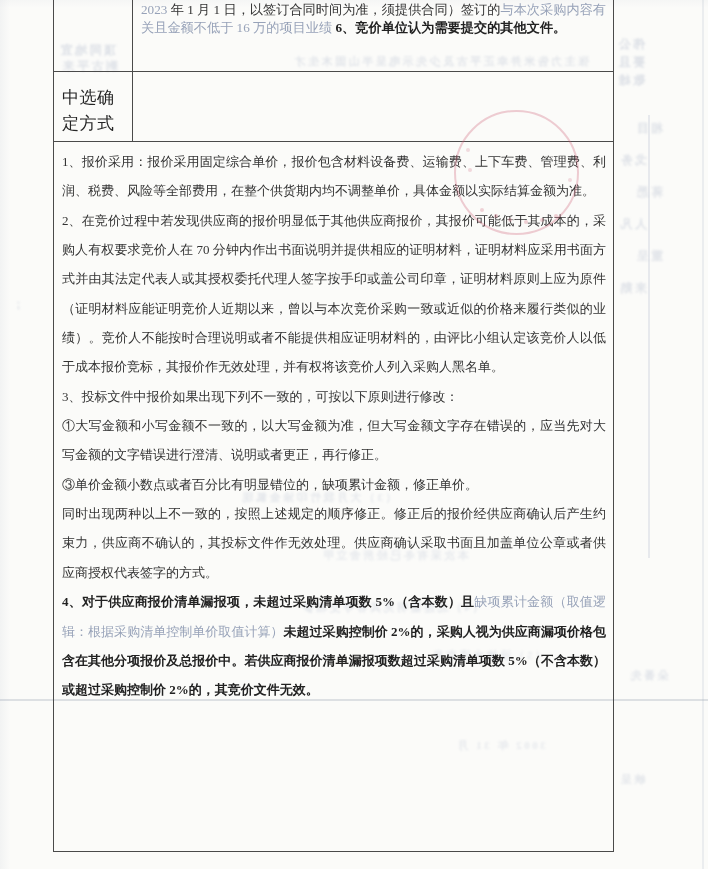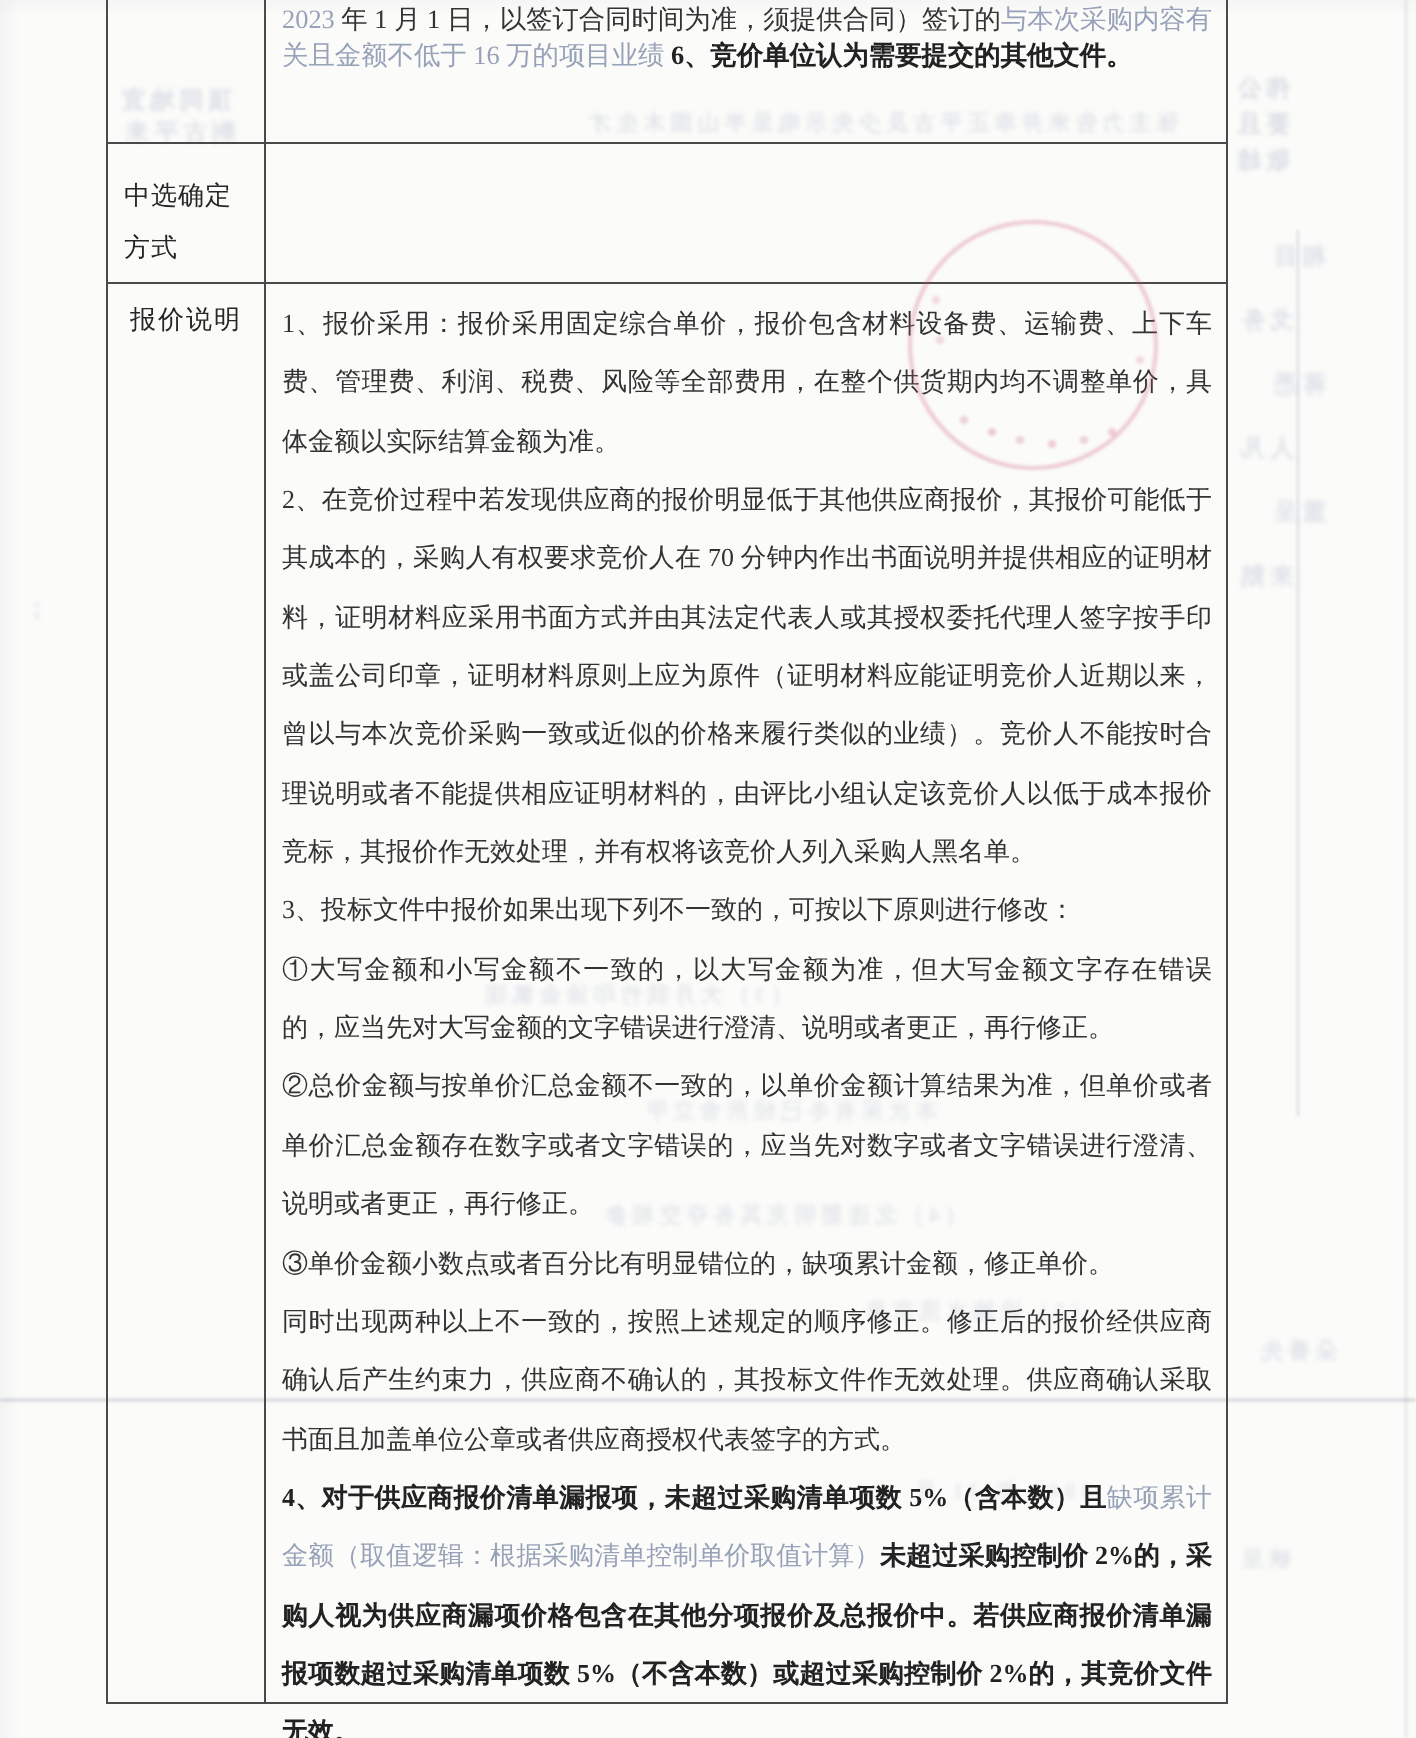--- a/index.html
+++ b/index.html
@@ -36,21 +36,21 @@
       -14px -60px 0 rgba(206,92,116,.2),88px -30px 0 rgba(206,92,116,.2);}
   
   .doc-table{position:absolute;left:53px;top:-3px;width:559px;z-index:2;
     border:1.5px solid #4a4a4a;border-top:none;background:transparent;}
   .row{display:flex;}
   .row + .row{border-top:1.5px solid #4a4a4a;}
   .row1{height:74px;}
   .row2{height:69px;}
   .row3{height:709px;}
   .label-cell{width:78px;flex:0 0 78px;border-right:1.5px solid #4a4a4a;
-    font-size:13px;color:#262626;letter-spacing:.5px;}
+    font-size:17px;color:#262626;letter-spacing:.5px;}
   .content-cell{flex:1;padding:0 7px 0 8px;text-align:justify;}
   .row2 .label-text{width:66px;margin:13px 0 0 8px;line-height:26px;}
   .row3 .label-text{margin-top:9px;text-align:center;letter-spacing:1px;}
   .row1 .content-cell{padding-top:4px;font-size:13.2px;line-height:17.6px;}
   .row2 .content-cell{padding-top:3px;font-size:13px;line-height:17.3px;}
   .row3 .content-cell{padding-top:5px;font-size:13px;line-height:29.35px;}
   .content-cell p{margin:0;}
   .indent{text-indent:1em;}
   .hl{color:#97a2b8;font-weight:400;}       
   .bk{color:#222;font-weight:700;}          
@@ -99,28 +99,24 @@
     </div>
   </div>
 
   <div class="row row2">
     <div class="label-cell">
       <div class="label-text">中选确定方式</div>
     </div>
   </div>
 
   <div class="row row3">
-    <div class="label-cell">
-      <div class="label-text">报价说明</div>
-    </div>
     <div class="content-cell">
       <p class="rg">1、报价采用：报价采用固定综合单价，报价包含材料设备费、运输费、上下车费、管理费、利润、税费、风险等全部费用，在整个供货期内均不调整单价，具体金额以实际结算金额为准。</p>
       <p class="rg">2、在竞价过程中若发现供应商的报价明显低于其他供应商报价，其报价可能低于其成本的，采购人有权要求竞价人在 70 分钟内作出书面说明并提供相应的证明材料，证明材料应采用书面方式并由其法定代表人或其授权委托代理人签字按手印或盖公司印章，证明材料原则上应为原件（证明材料应能证明竞价人近期以来，曾以与本次竞价采购一致或近似的价格来履行类似的业绩）。竞价人不能按时合理说明或者不能提供相应证明材料的，由评比小组认定该竞价人以低于成本报价竞标，其报价作无效处理，并有权将该竞价人列入采购人黑名单。</p>
       <p class="rg">3、投标文件中报价如果出现下列不一致的，可按以下原则进行修改：</p>
       <p class="rg">①大写金额和小写金额不一致的，以大写金额为准，但大写金额文字存在错误的，应当先对大写金额的文字错误进行澄清、说明或者更正，再行修正。</p>
-      <p class="rg">②总价金额与按单价汇总金额不一致的，以单价金额计算结果为准，但单价或者单价汇总金额存在数字或者文字错误的，应当先对数字或者文字错误进行澄清、说明或者更正，再行修正。</p>
       <p class="rg">③单价金额小数点或者百分比有明显错位的，缺项累计金额，修正单价。</p>
       <p class="rg">同时出现两种以上不一致的，按照上述规定的顺序修正。修正后的报价经供应商确认后产生约束力，供应商不确认的，其投标文件作无效处理。供应商确认采取书面且加盖单位公章或者供应商授权代表签字的方式。</p>
       <p><span class="bk">4、对于供应商报价清单漏报项，未超过采购清单项数 5%（含本数）且</span><span class="hl">缺项累计金额（取值逻辑：根据采购清单控制单价取值计算）</span><span class="bk">未超过采购控制价 2%的，采购人视为供应商漏项价格包含在其他分项报价及总报价中。若供应商报价清单漏报项数超过采购清单项数 5%（不含本数）或超过采购控制价 2%的，其竞价文件无效。</span></p>
     </div>
   </div>
 
 </div>
 
 </body></html>

